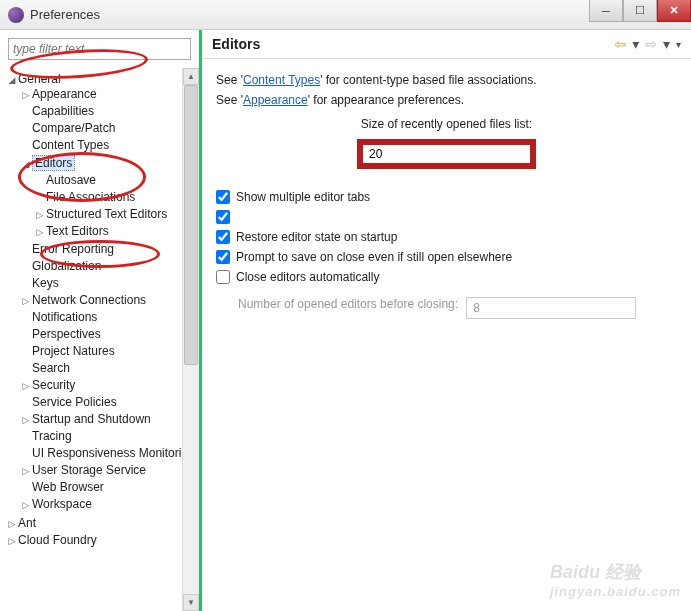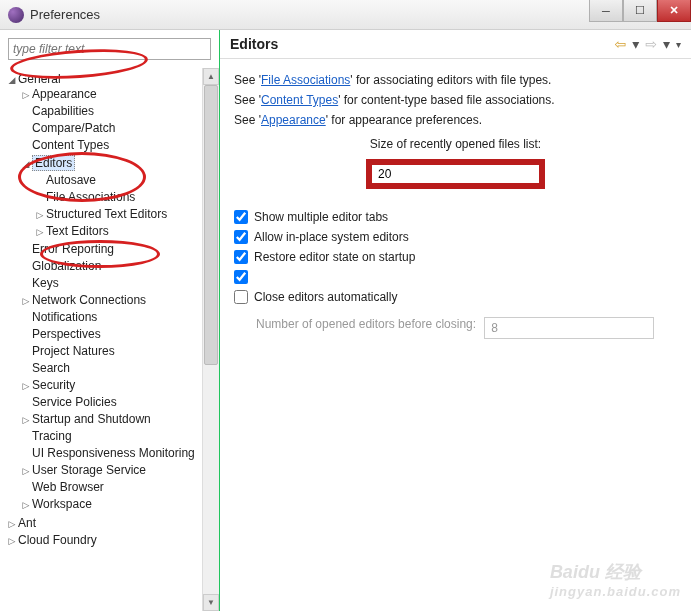--- a/index.html
+++ b/index.html
@@ -12,21 +12,21 @@
 .winbtns { position: absolute; right: 0; top: 0; display: flex; }
 .winbtn { width: 34px; height: 22px; display: flex; align-items: center; justify-content: center; font-size: 11px; color: #333; border: 1px solid #b0b0b0; border-top: none; background: linear-gradient(#f0f0f0,#d8d8d8); cursor: pointer; }
 .winbtn.close { background: linear-gradient(#e07070,#c03030); color: #fff; border-color: #a02020; border-top-right-radius: 0; }
 .winbtn.min::before { content: "─"; }
 .winbtn.max::before { content: "☐"; }
 .winbtn.close::before { content: "✕"; font-weight: bold; }
 
 .content { display: flex; height: calc(100% - 30px); }
 
 
-.left { width: 220px; border-right: 1px solid #22c55e; display: flex; flex-direction: column; background: #fff; }
+.left { width: 202px; border-right: 3px solid #22c55e; display: flex; flex-direction: column; background: #fff; }
 .filter { margin: 8px; }
 .filter input { width: 100%; height: 22px; padding: 2px 4px; border: 1px solid #aaa; font-size: 12px; font-style: italic; color: #888; }
 .tree-wrap { flex: 1; overflow: hidden; position: relative; padding: 2px 0 16px 6px; }
 .tree { list-style: none; }
 .tree li { padding: 1.5px 0; white-space: nowrap; color: #222; cursor: pointer; }
 .tree .tw { display: inline-block; width: 12px; text-align: center; color: #666; font-size: 10px; }
 .tree .tw.open::before { content: "◢"; font-size: 9px; }
 .tree .tw.closed::before { content: "▷"; font-size: 9px; }
 .tree .tw.none::before { content: ""; }
 .tree ul { list-style: none; padding-left: 14px; }
@@ -133,44 +133,43 @@
       <h2>Editors</h2>
       <div class="navicons">
         <span class="arrow-back">⇦</span>
           <span class="dd">▾</span>
         <span class="arrow-fwd">⇨</span>
           <span class="dd">▾</span>
         <span class="dd" style="font-size:10px">▾</span>
       </div>
     </div>
     <div class="body">
-      <p><span>See '</span><a>File Associations</a><span>' for associating editors with file types.</span></p>
       <p><span>See '</span><a>Content Types</a><span>' for content-type based file associations.</span></p>
       <p><span>See '</span><a>Appearance</a><span>' for appearance preferences.</span></p>
 
       <div class="row">
         <span>Size of recently opened files list:</span>
         <input class="num" value="20" style="">
       </div>
 
       <div class="checks">
         <label>
             <input type="checkbox" checked="" style="">
             <span>Show multiple editor tabs</span>
           </label>
         <label>
             <input type="checkbox" checked="" style="">
-            <span>Allow in-place system editors</span>
           </label>
         <label>
             <input type="checkbox" checked="" style="">
             <span>Restore editor state on startup</span>
           </label>
         <label>
             <input type="checkbox" checked="" style="">
+            <span>Prompt to save on close even if still open elsewhere</span>
           </label>
         <label>
             <input type="checkbox" style="">
             <span>Close editors automatically</span>
           </label>
       </div>
 
       <div class="sub">
         <span>Number of opened editors before closing:</span>
         <input disabled="" value="8" style="">

